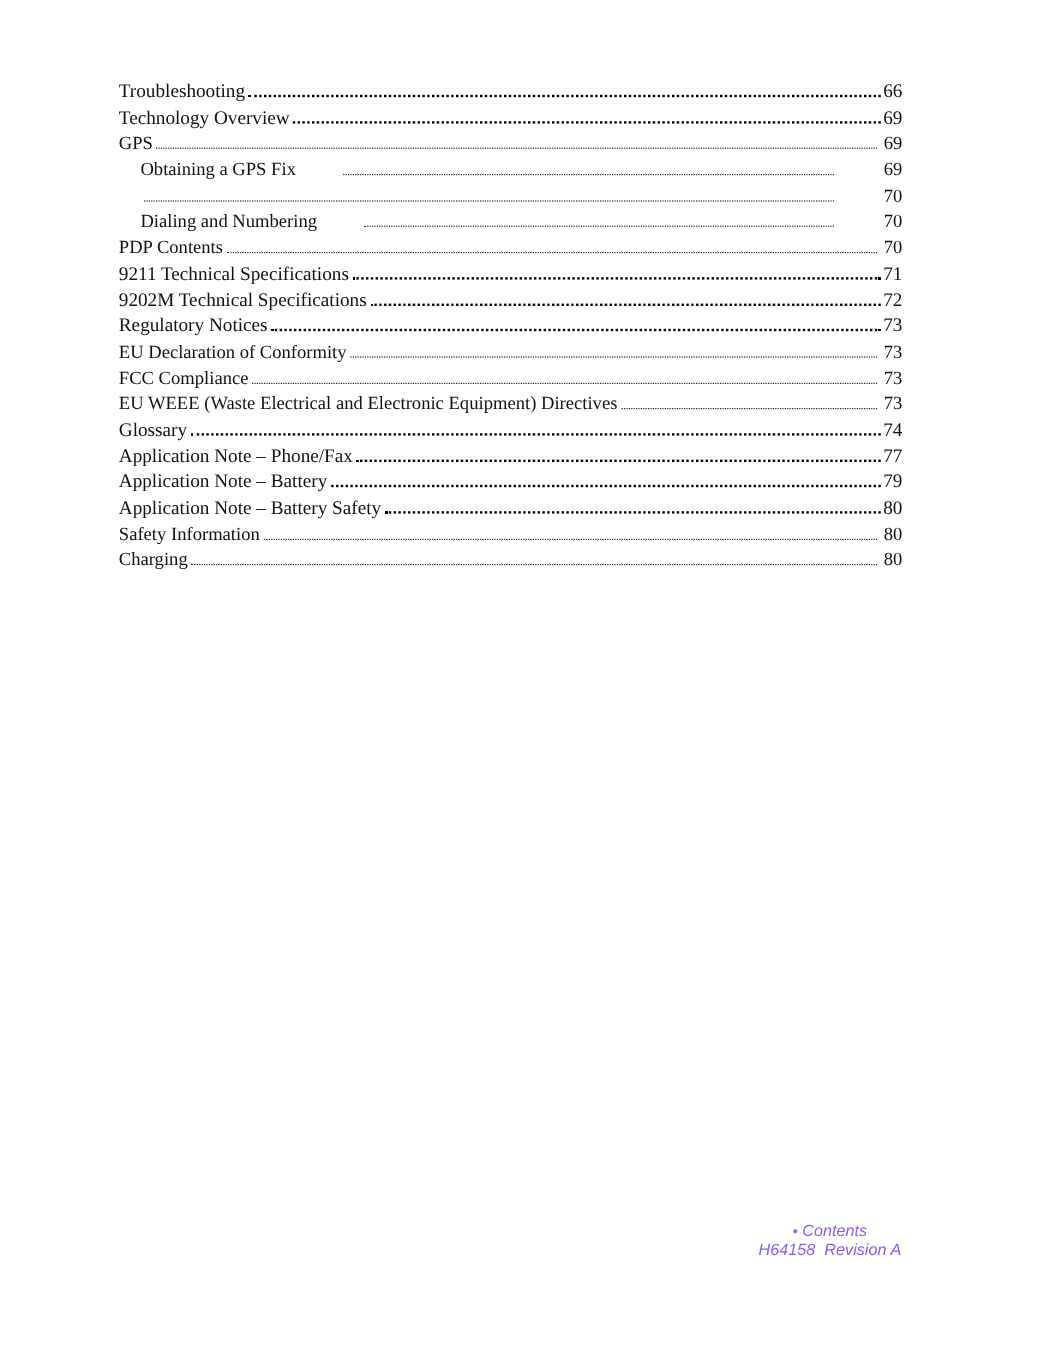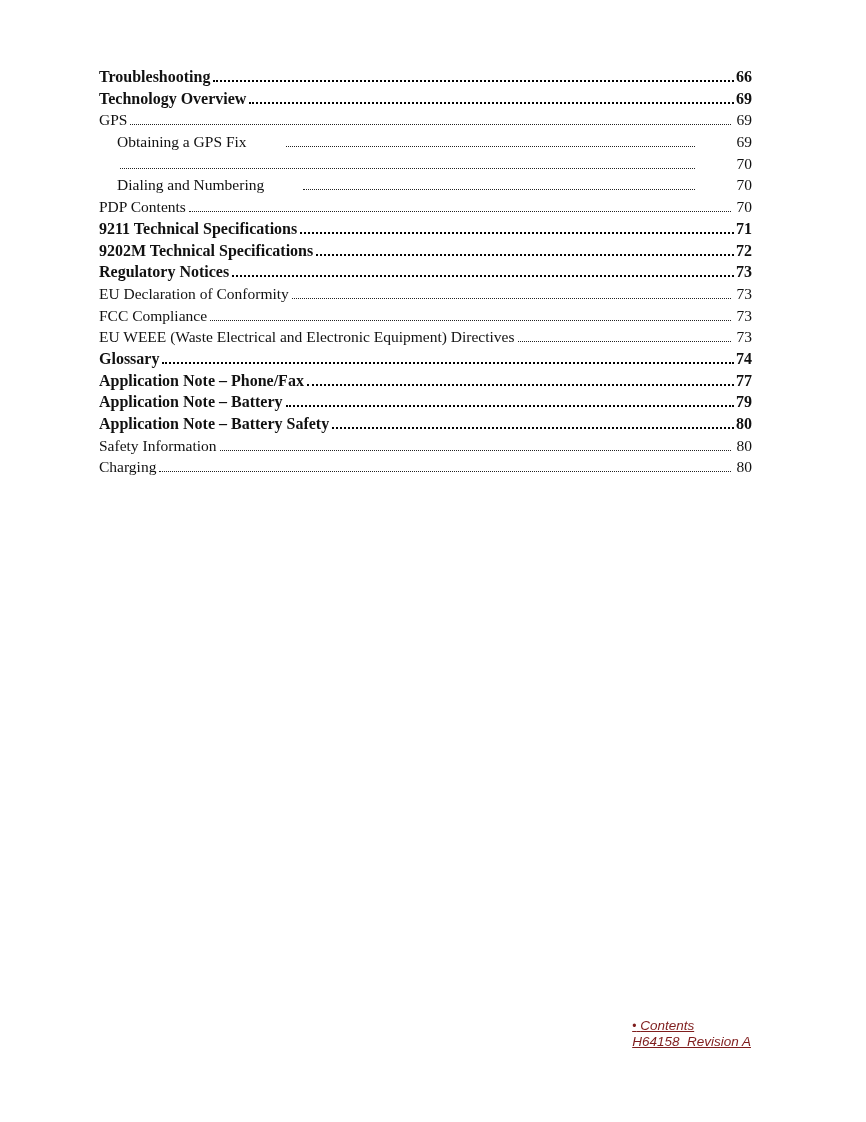--- a/index.html
+++ b/index.html
@@ -25,21 +25,21 @@
   }
   .toc-row {
     display: flex;
     align-items: baseline;
     height: 21.7px;
     font-size: 15.5px;
     line-height: 21.7px;
     white-space: nowrap;
   }
   .toc-row.bold {
-    font-weight: bold;
+    font-weight: normal;
     font-size: 16px;
   }
   .toc-row.indent-1 { padding-left: 18px; gap: 36px; }
   .toc-label { flex: 0 0 auto; }
   .toc-leader {
     flex: 1 1 auto;
     display: inline-block;
     min-width: 12px;
     border-bottom: 1.5px dotted #222222;
     margin-left: 3px;
@@ -47,27 +47,26 @@
   }
   .toc-row.bold .toc-leader {
     border-bottom: 2.5px dotted #000000;
     margin-right: 2px;
   }
   .toc-page { flex: 0 0 auto; }
   .footer {
     position: absolute;
     right: 115px;
     top: 1018px;
-    text-align: left;
+    text-align: center;
     font-family: "Liberation Sans", sans-serif;
     font-style: italic;
     font-size: 13.5px;
     line-height: 16px;
-    color: #7f1d1d;
-    text-decoration: underline;
+    color: #8b5cf6;
   }
   .footer-line2 { white-space: pre; }
   .bullet-icon { font-style: normal; font-size: 12px; }
 </style>
 </head>
 <body>
 
 <div class="page">
 
   <div class="toc">

